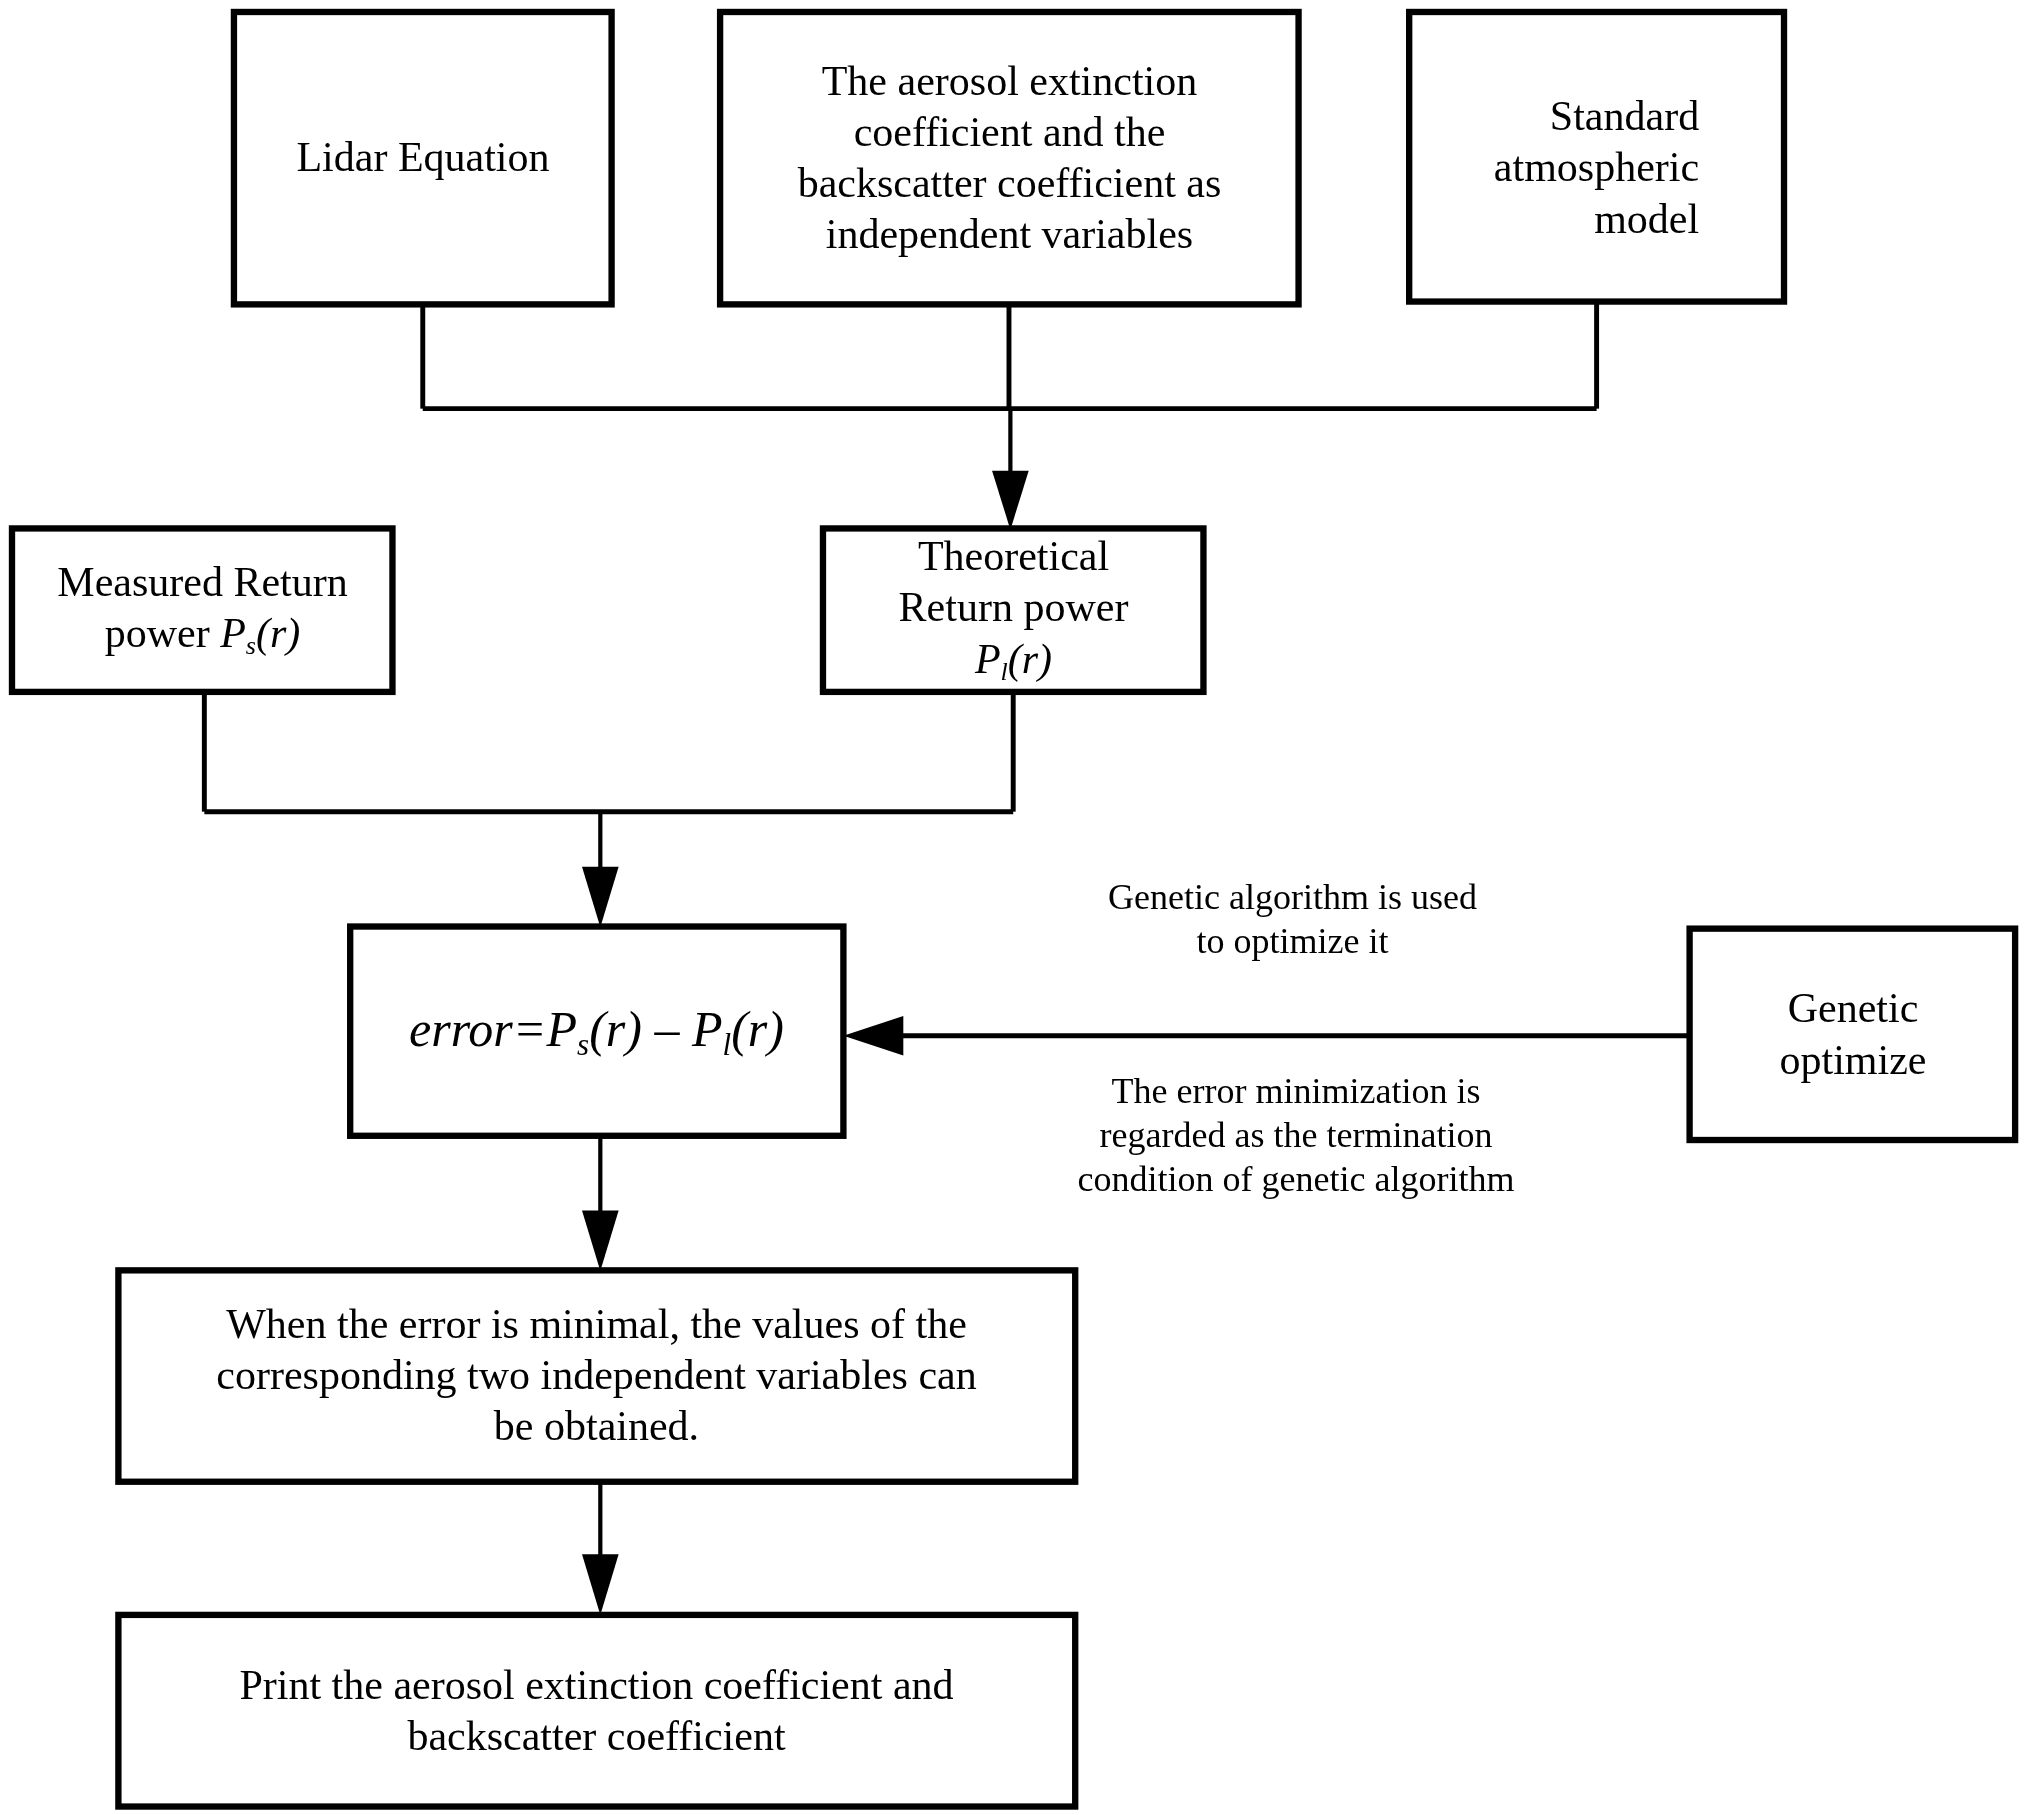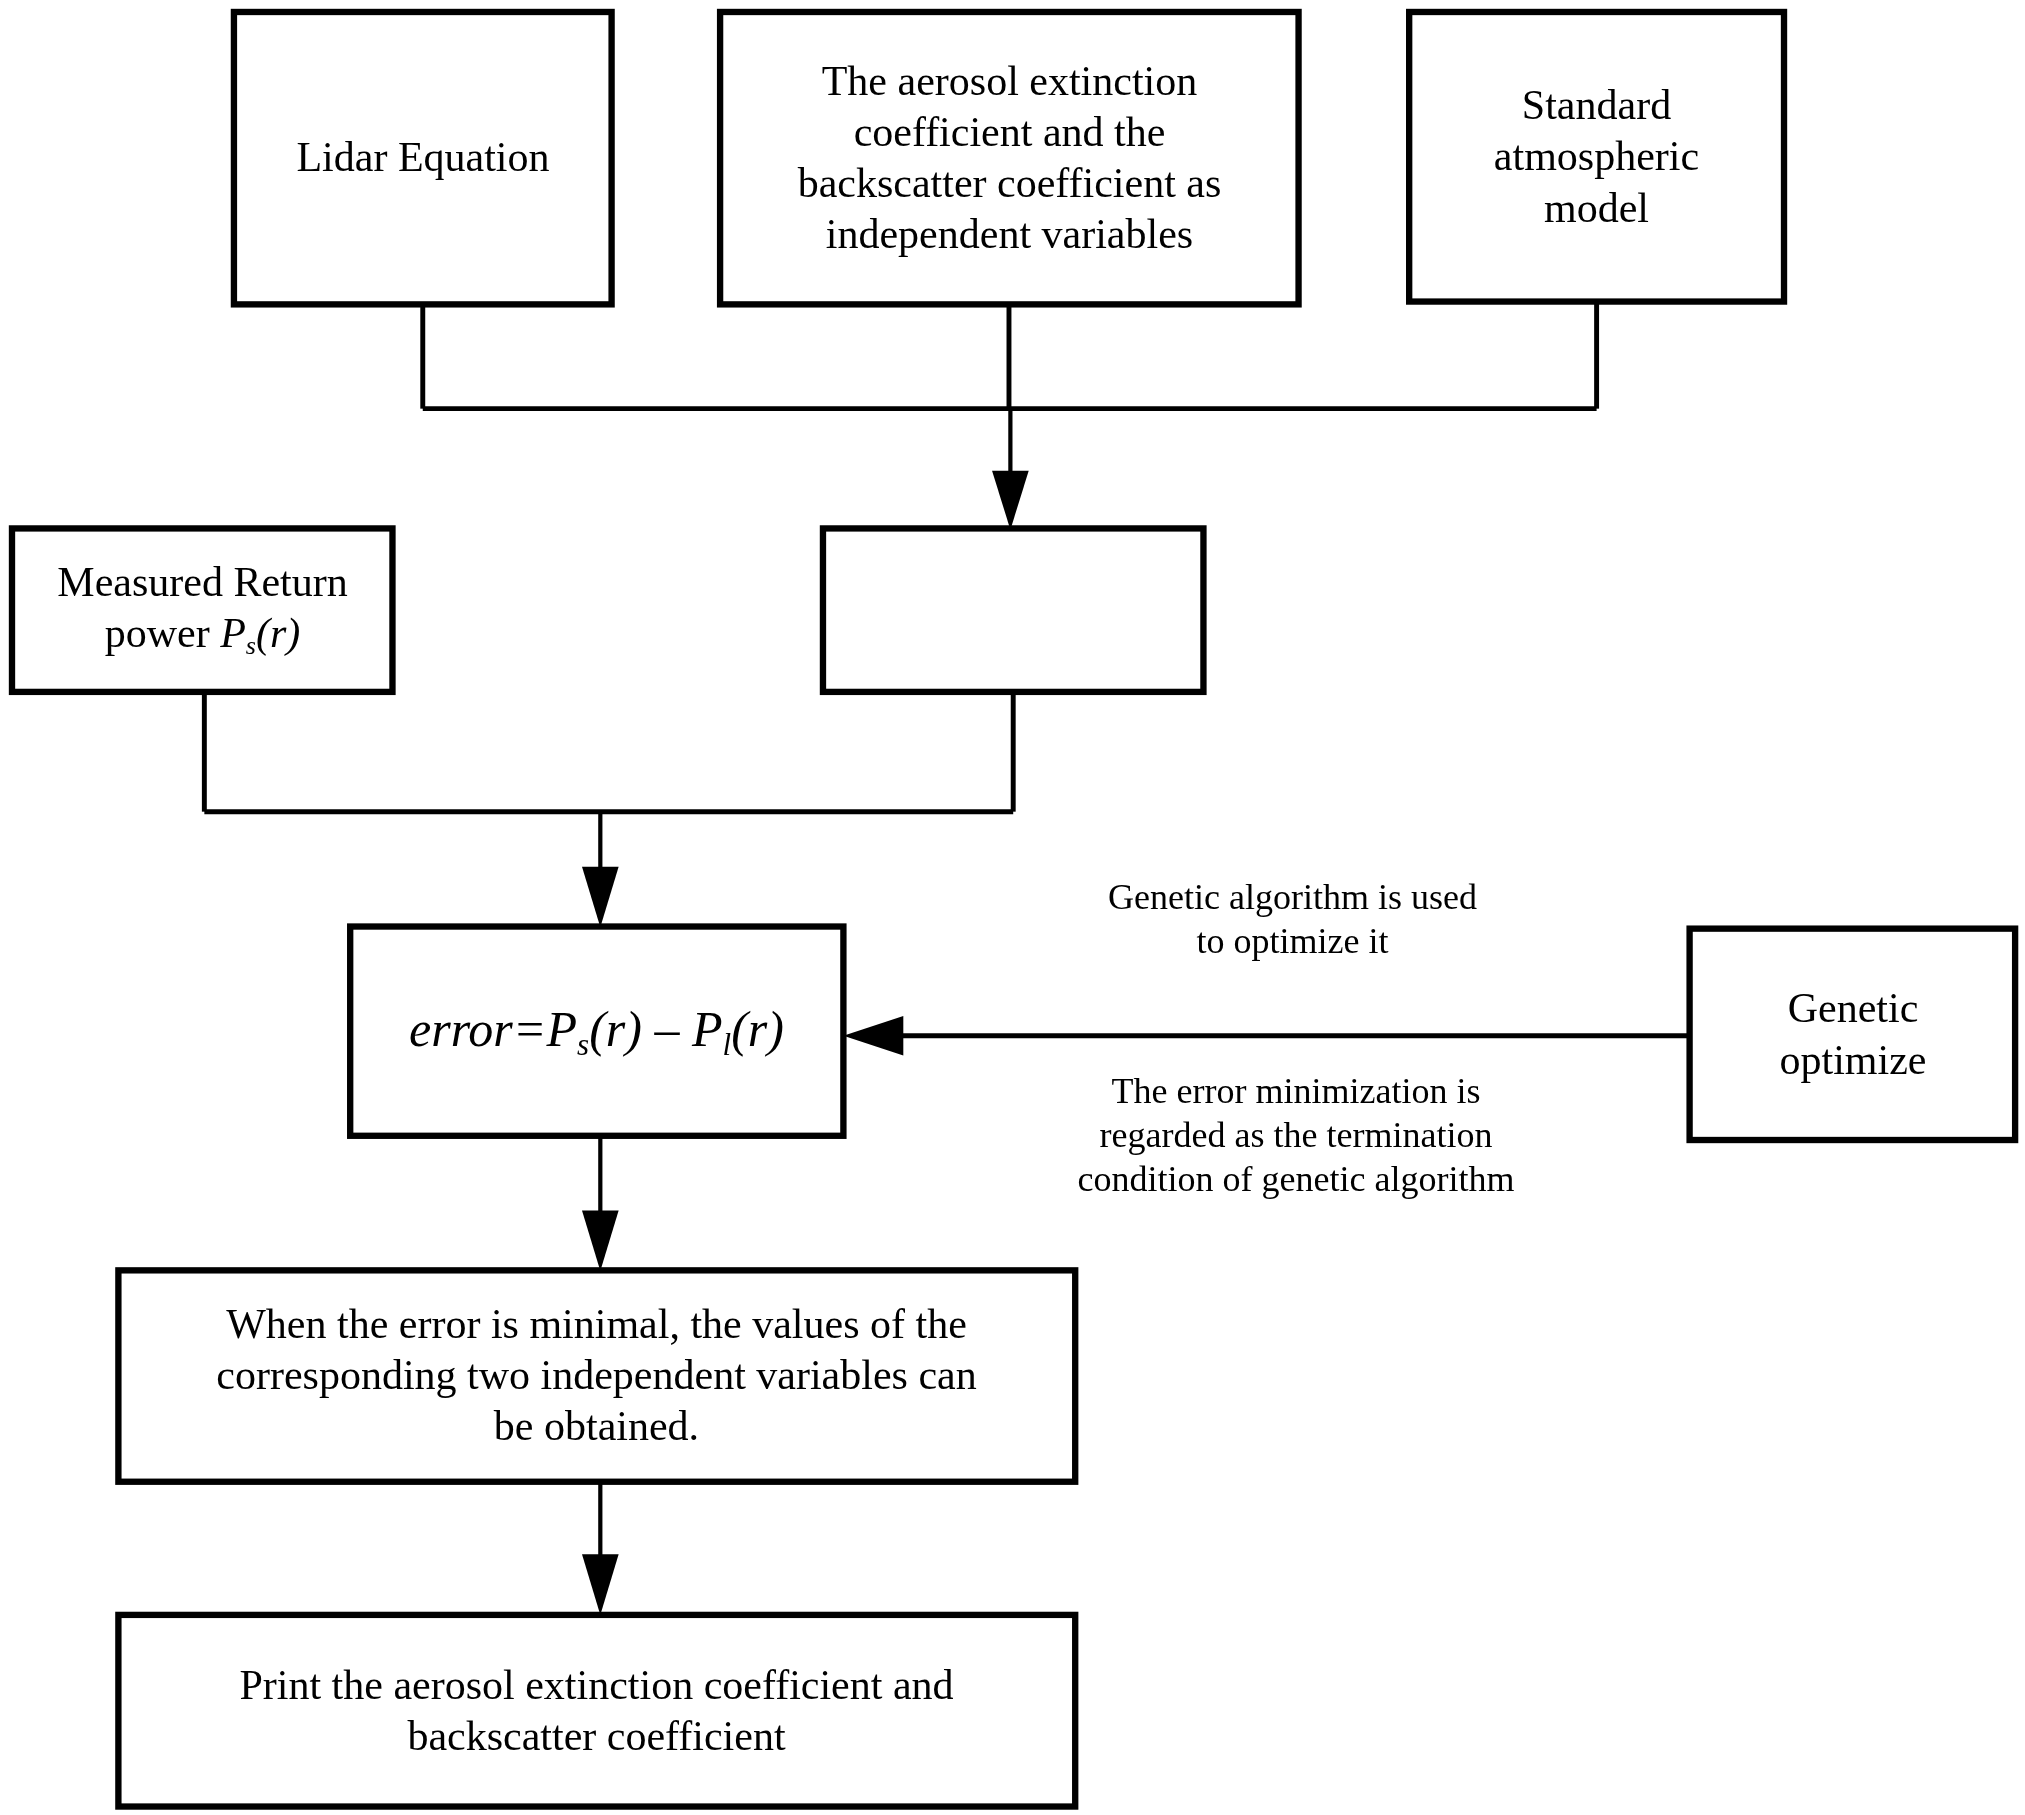--- a/index.html
+++ b/index.html
@@ -134,29 +134,34 @@
     </g>
   </svg>
 
   <div class="node-text" style="left:234px; top:12px; width:378px; height:292px;">Lidar Equation</div>
 
   <div class="node-text" style="left:720px; top:12px; width:579px; height:292px;">The aerosol extinction
 coefficient and the
 backscatter coefficient as
 independent variables</div>
 
-  <div class="node-text" style="left:1409px; top:12px; width:375px; height:290px;">Standard
+  <div class="node-text" style="left:1409px; top:23px; width:375px; height:290px;text-align:right;">Standard
 atmospheric
 model</div>
 
   <div class="node-text" style="left:12px; top:528px; width:381px; height:163px;">
     <span><span>Measured Return
 power </span><span class="math"><span>P</span><sub>s</sub><span>(r)</span></span></span>
   </div>
 
+  <div class="node-text" style="left:823px; top:528px; width:381px; height:163px;">
+    <span><span>Theoretical
+Return power
+</span><span class="math"><span>P</span><sub>l</sub><span>(r)</span></span></span>
+  </div>
 
   <div class="node-text" style="left:350px; top:927px; width:493px; height:209px;">
     <span class="formula"><span>error=</span><span>P</span><sub>s</sub><span>(r)</span><span> – </span><span>P</span><sub>l</sub><span>(r)</span></span>
   </div>
 
   <div class="node-text" style="left:1690px; top:929px; width:326px; height:211px;">Genetic
 optimize</div>
 
   <div class="node-text" style="left:118px; top:1615px; width:957px; height:192px;">Print the aerosol extinction coefficient and
 backscatter coefficient</div>

